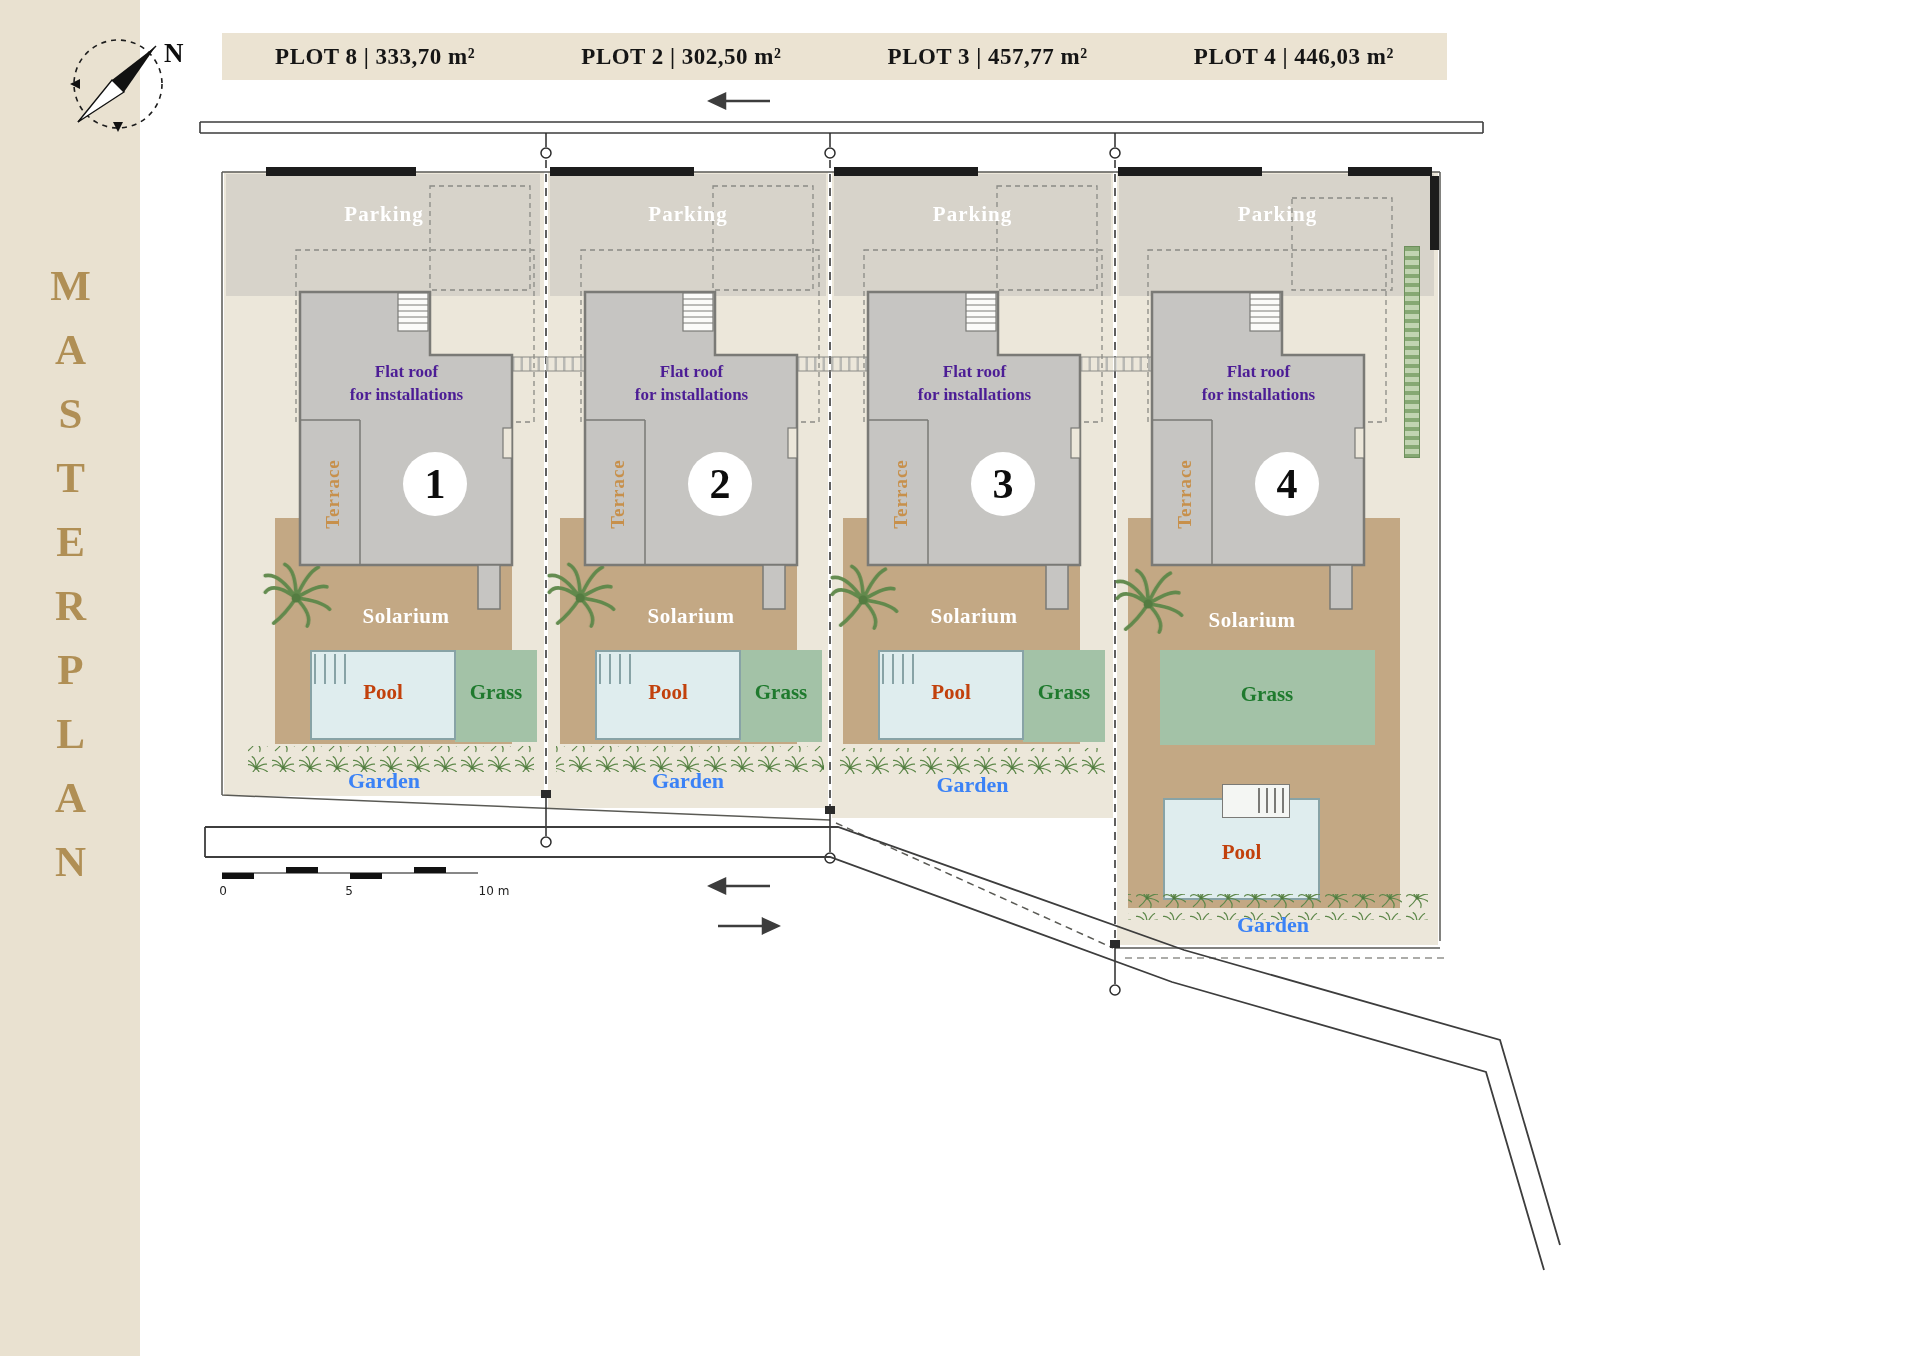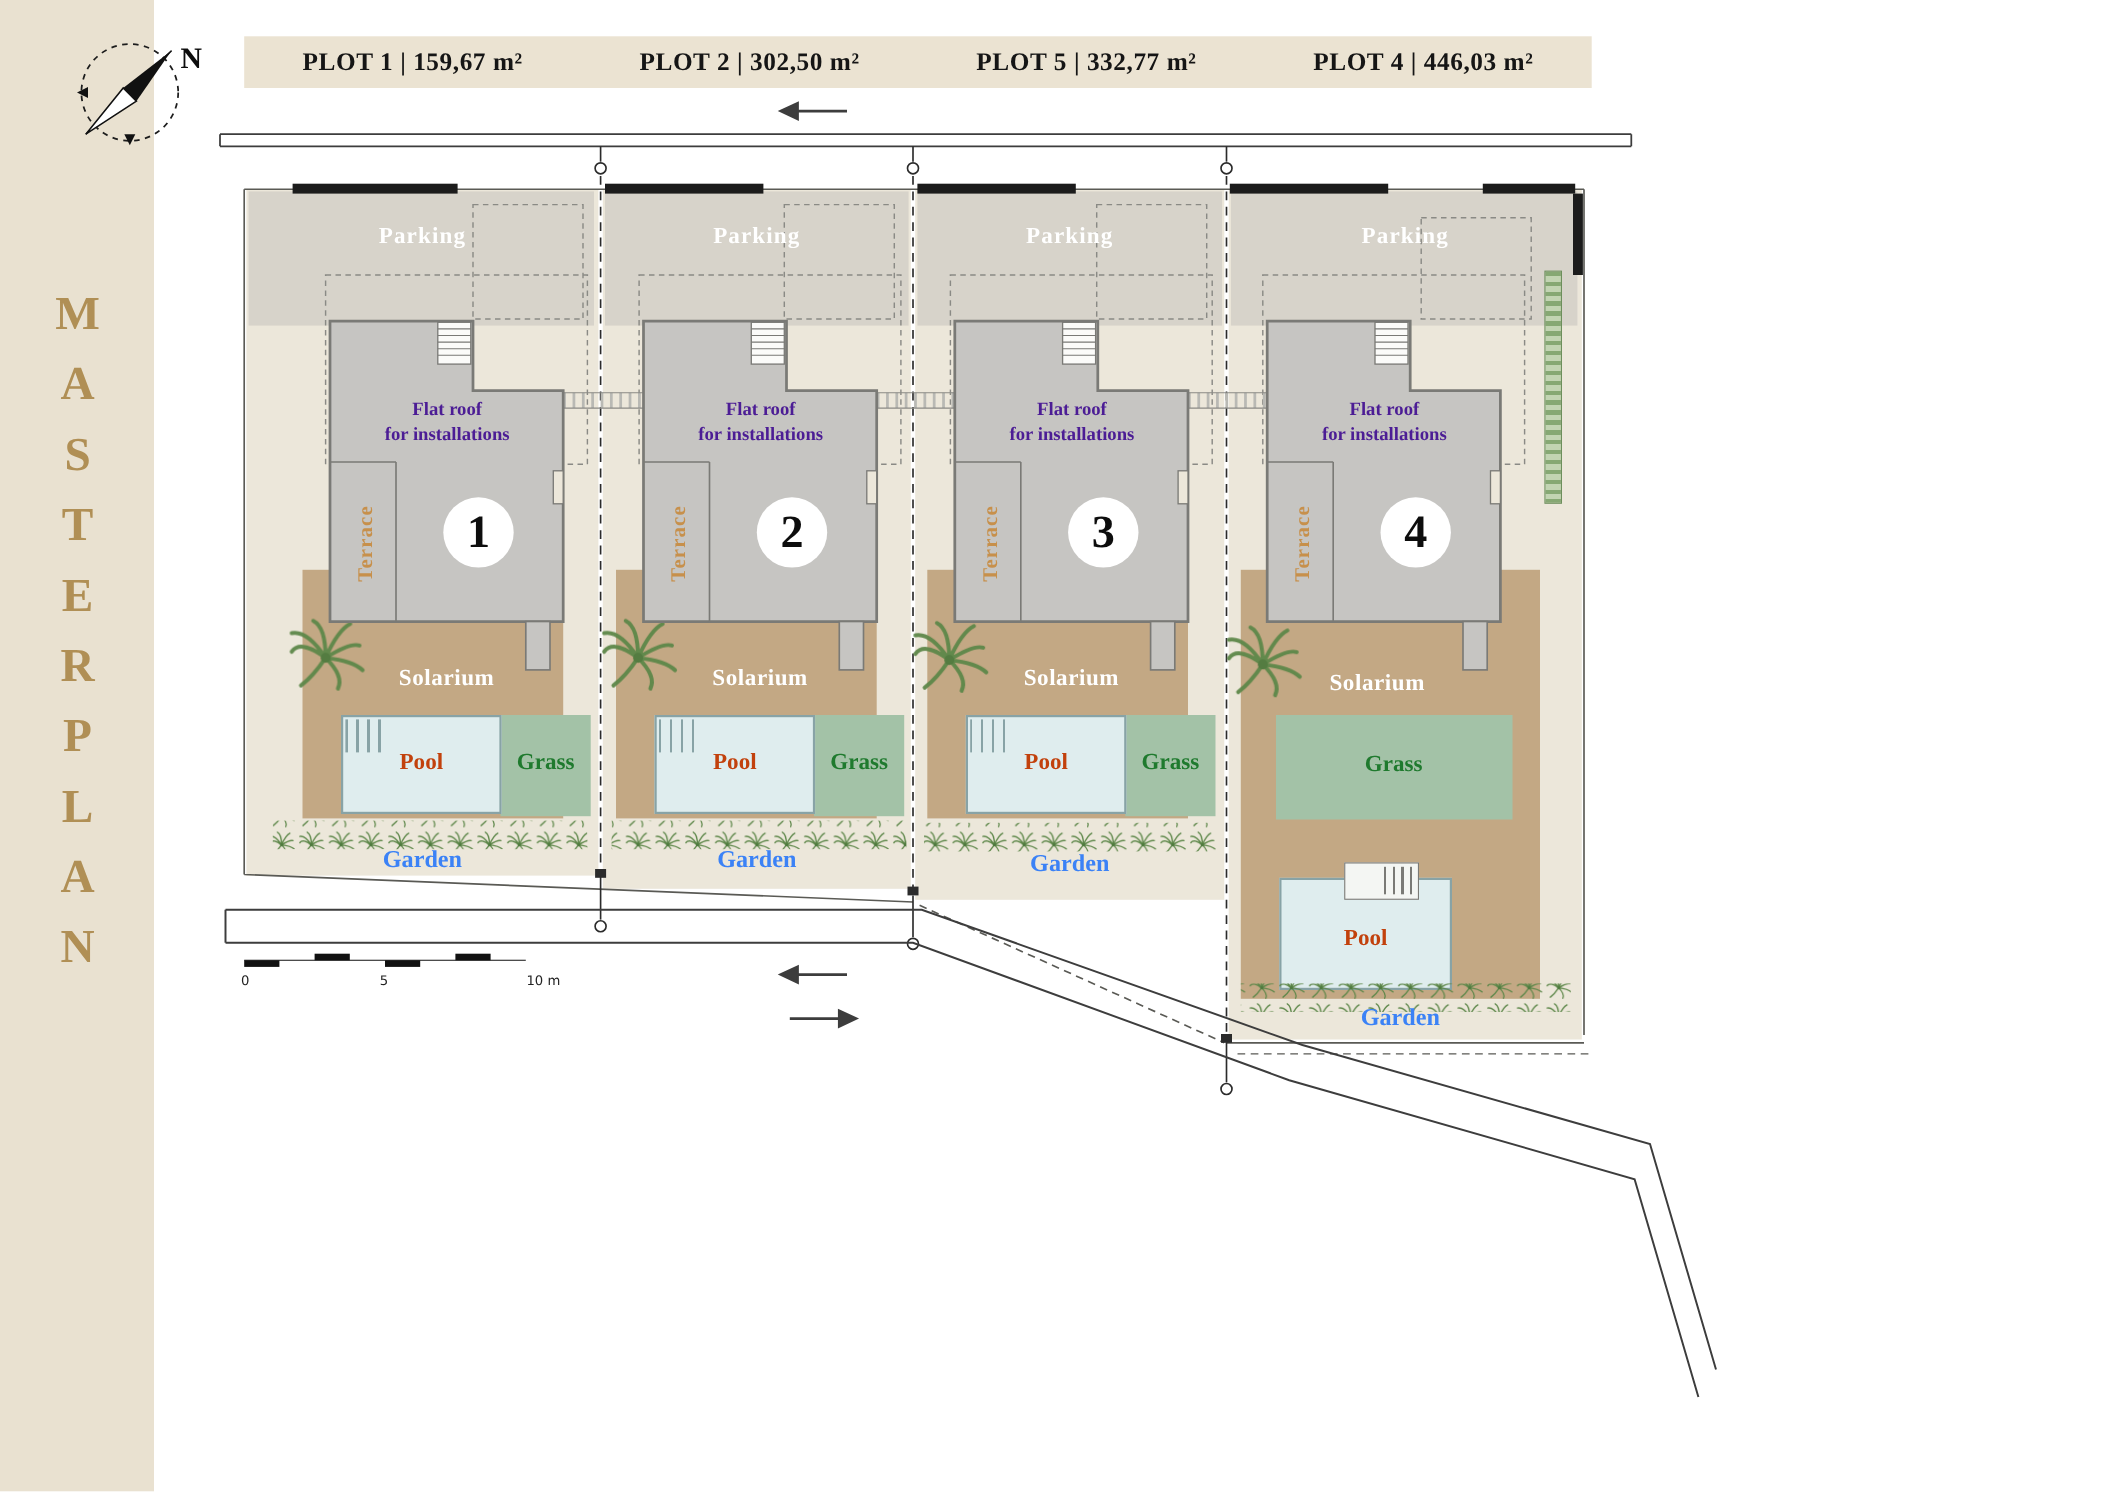--- a/index.html
+++ b/index.html
@@ -62,23 +62,23 @@
       <path d="M26 104 L104 28" stroke="#1d1d1d" stroke-width="1.4" fill="none"></path>
       <polygon points="104,28 60,62 72,74" fill="#111111"></polygon>
       <polygon points="26,104 60,62 72,74" fill="#ffffff" stroke="#111111" stroke-width="1.4"></polygon>
       <polygon points="18,66 28,61 28,71" fill="#111111"></polygon>
       <polygon points="66,114 61,104 71,104" fill="#111111"></polygon>
     </g>
     <text x="112" y="44" font-size="27" font-weight="bold" fill="#0d0d0d" font-family="Liberation Serif, serif">N</text>
   </svg>
 
   <div class="abs hdr">
-    <span>PLOT 1 | 159,67 m²</span>
+    <span>PLOT 8 | 333,70 m²</span>
     <span>PLOT 2 | 302,50 m²</span>
-    <span>PLOT 5 | 332,77 m²</span>
+    <span>PLOT 3 | 457,77 m²</span>
     <span>PLOT 4 | 446,03 m²</span>
   </div>
 
   <div class="abs bg z1" style="left:224px;top:172px;width:320px;height:624px"></div>
   <div class="abs parking z1" style="left:226px;top:174px;width:314px;height:122px"></div>
   <div class="abs solarium z1" style="left:275px;top:518px;width:237px;height:226px"></div>
   <div class="abs grass z1" style="left:455px;top:650px;width:82px;height:92px"></div>
   <div class="abs pool z1" style="left:310px;top:650px;width:146px;height:90px">
     <i class="steps"></i>
   </div>

